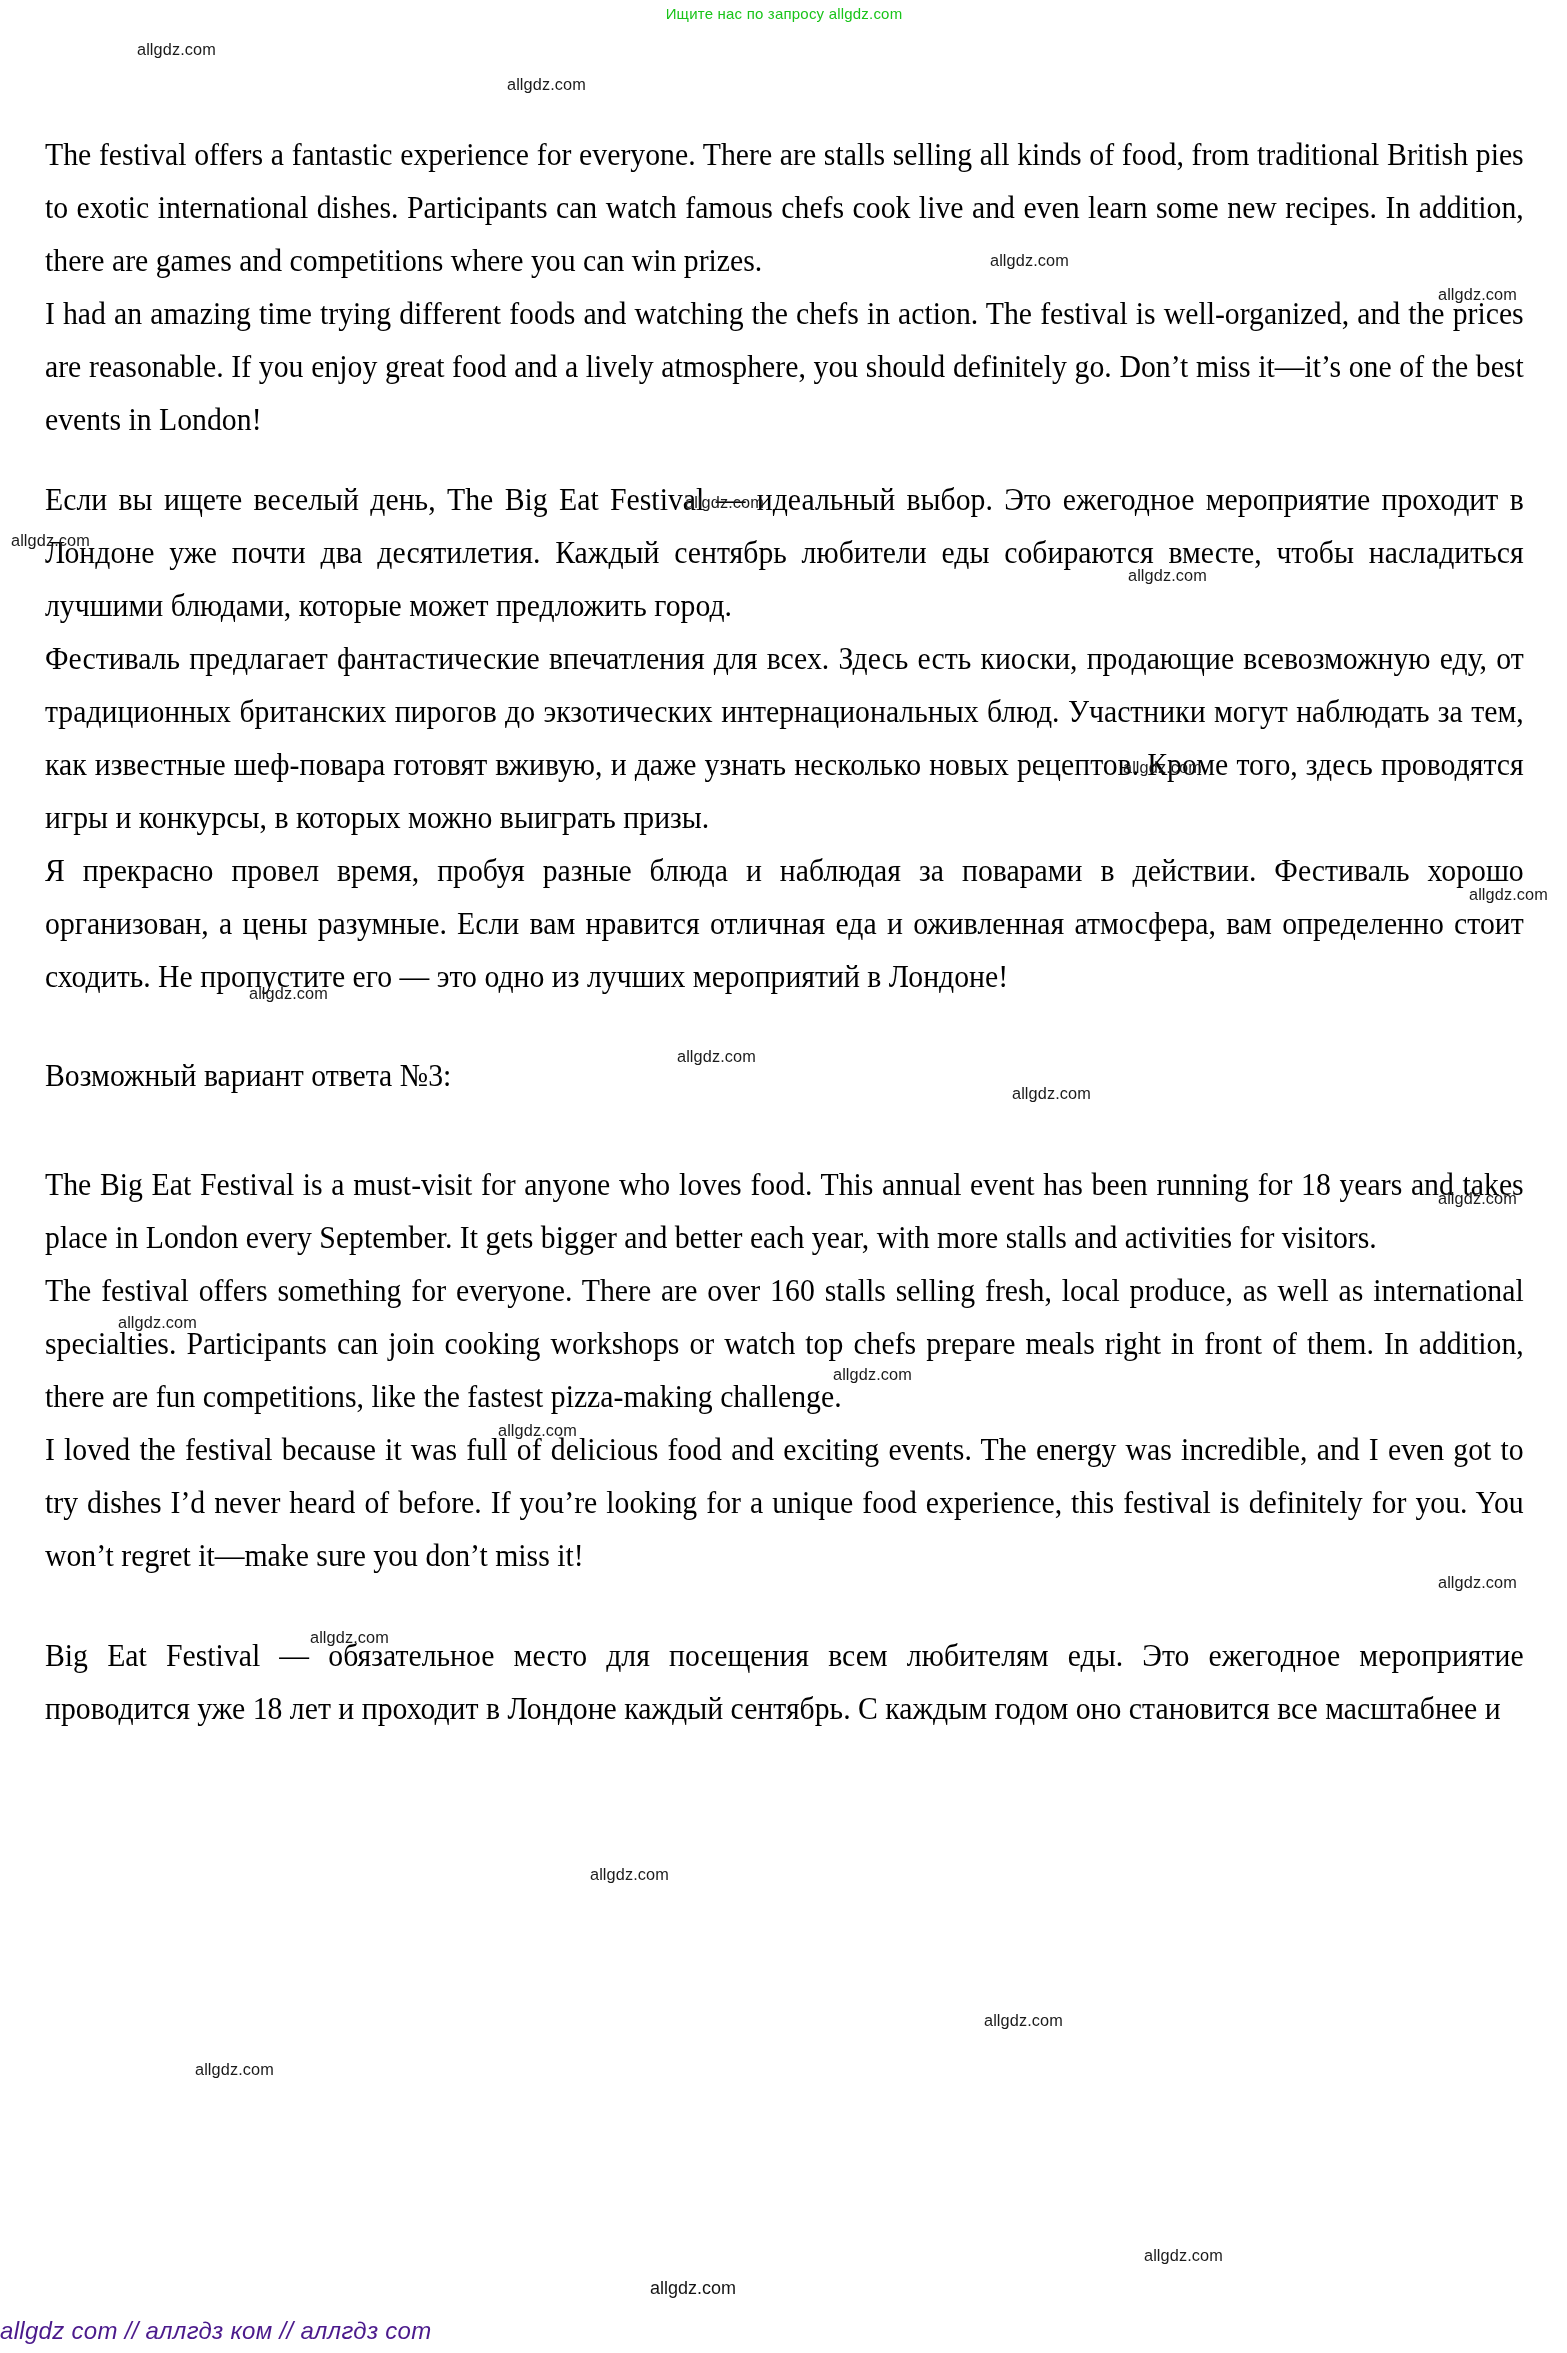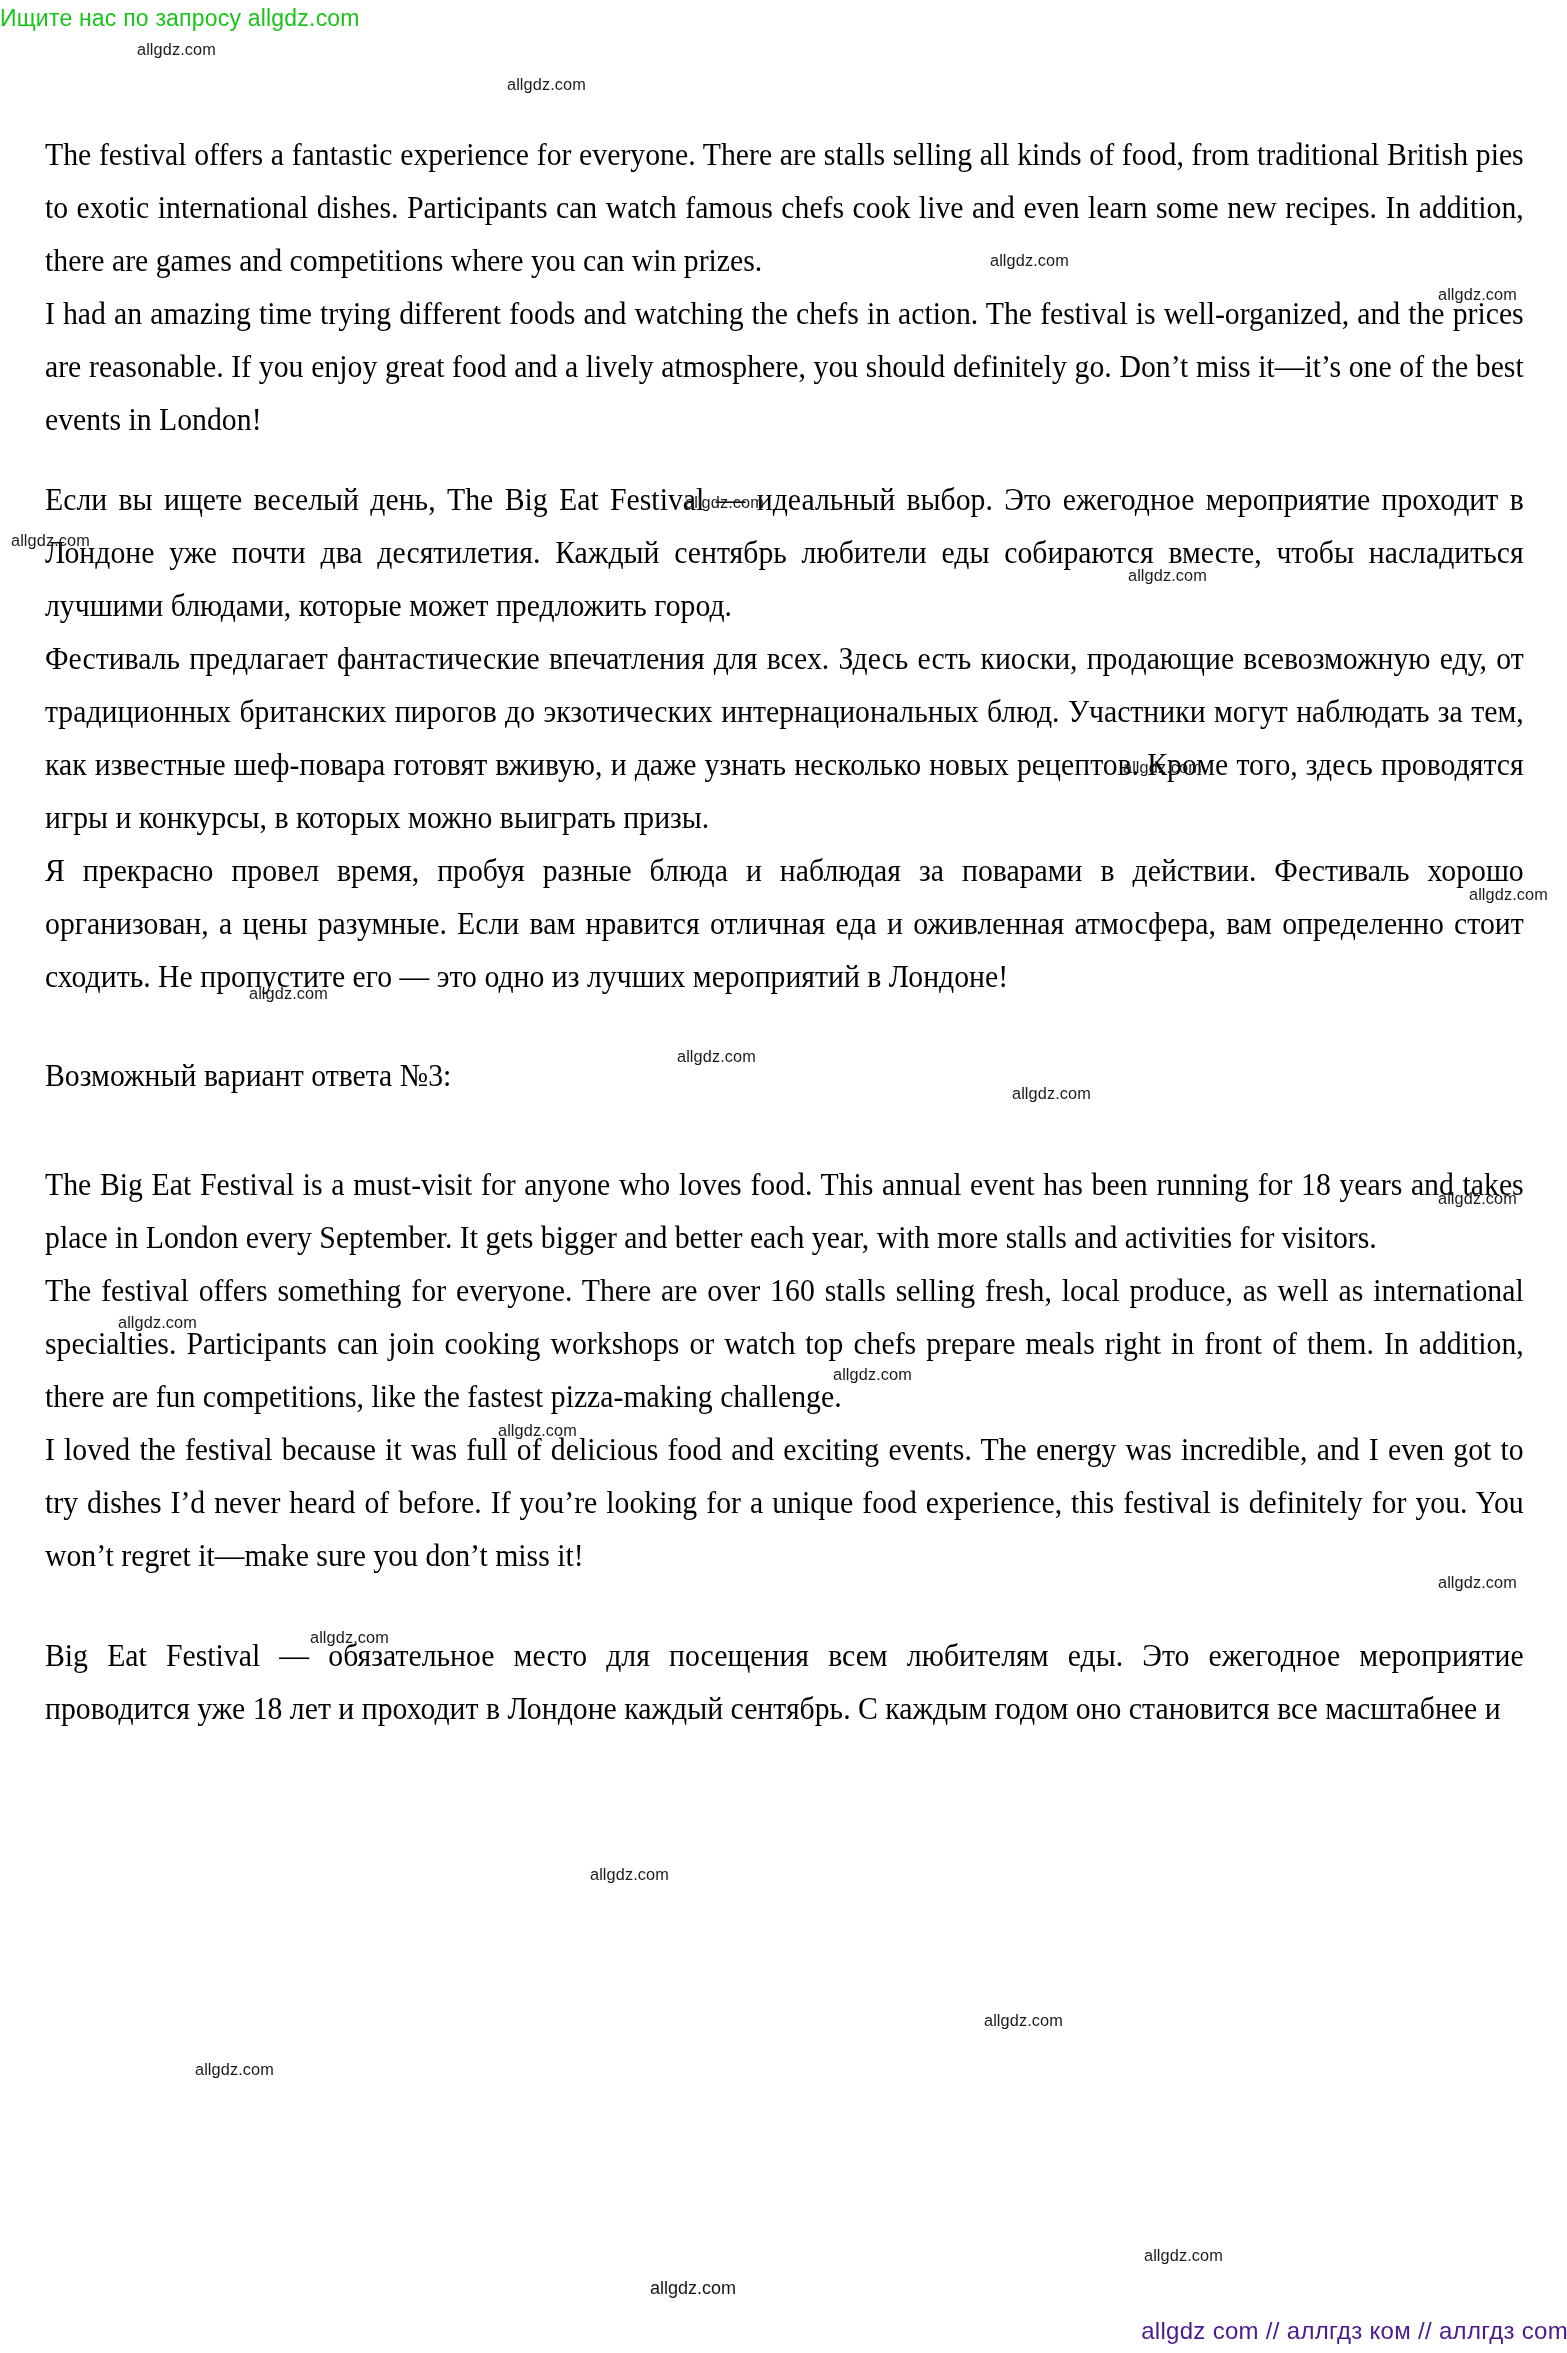--- a/index.html
+++ b/index.html
@@ -23,22 +23,23 @@
     height: 2354px;
     background: #ffffff;
   }
 
   
   .promo-banner {
     position: absolute;
     top: 4.7px;
     left: 0;
     width: 1568px;
+    text-align: center;
     font-family: "Liberation Sans", sans-serif;
-    font-size: 23px;
+    font-size: 15px;
     font-weight: 400;
     color: #19c419;
     letter-spacing: 0.2px;
     white-space: nowrap;
   }
 
   
   .content {
     position: absolute;
     left: 45px;
@@ -96,26 +97,27 @@
     font-family: "Liberation Sans", sans-serif;
     font-size: 18px;
     color: #141414;
     white-space: nowrap;
   }
   .footer-bar {
     position: absolute;
     left: 0;
     top: 2317px;
     width: 1568px;
-    text-align: right;
+    text-align: left;
     font-family: "Liberation Sans", sans-serif;
     font-size: 24px;
     color: #4b1a8c;
     white-space: nowrap;
     letter-spacing: 0.3px;
+    font-style: italic;
   }
 </style>
 </head>
 <body>
 
 <div class="page">
 
   <div class="promo-banner">Ищите нас по запросу allgdz.com</div>
 
   <div class="content">

